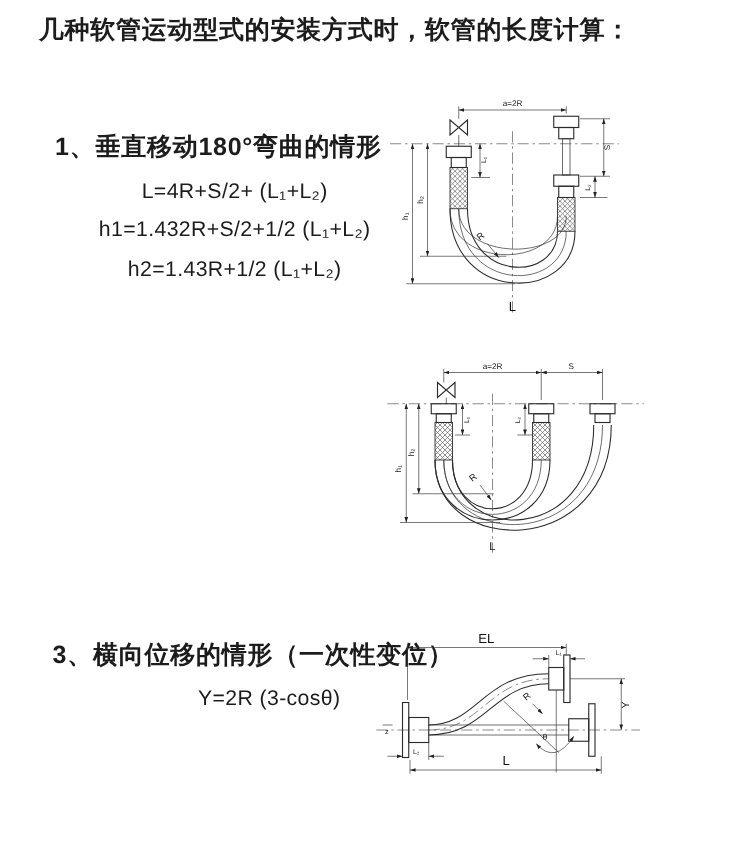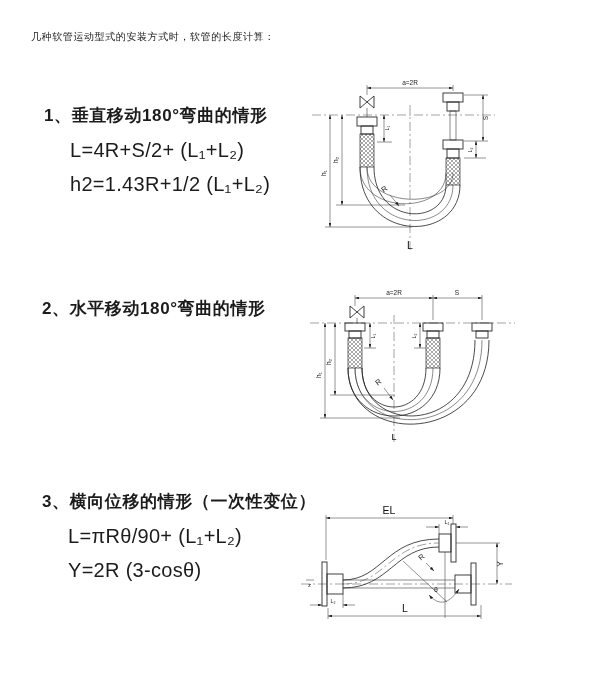--- a/index.html
+++ b/index.html
@@ -2,28 +2,28 @@
 <html><head>
 <meta charset="utf-8">
 <style>
   html,body{margin:0;padding:0;}
   body{
     width:600px;height:675px;position:relative;background:#ffffff;
     font-family:"Liberation Sans","DejaVu Sans",sans-serif;color:#1c1c1c;
     overflow:hidden;
   }
   .abs{position:absolute;}
-  .doc-title{left:31px;top:30px;font-size:10px;font-weight:400;letter-spacing:.6px;}
+  .doc-title{left:31px;top:10px;font-size:20px;font-weight:700;letter-spacing:.6px;}
   .sec{position:absolute;}
-  .sec .heading{font-size:17px;font-weight:600;letter-spacing:.6px;}
+  .sec .heading{font-size:20px;font-weight:600;letter-spacing:.6px;}
   .sec .formulas{margin-left:26px;}
-  .sec .formula{font-size:20px;margin-top:11.5px;letter-spacing:.3px;white-space:pre;}
+  .sec .formula{font-size:17px;margin-top:11.5px;letter-spacing:.3px;white-space:pre;text-align:center;}
   #sec1{left:44px;top:104px;}
   #sec2{left:42px;top:297px;}
-  #sec3{left:42px;top:490px;}
+  #sec3{left:42px;top:510px;}
   svg{position:absolute;overflow:visible;}
   #dg1{left:300px;top:65px;}
   #dg2{left:300px;top:280px;}
   #dg3{left:296px;top:498px;}
   .part{fill:none;stroke:#2b2b2b;stroke-width:.9;}
   .hose{fill:none;stroke:#2b2b2b;stroke-width:.85;}
   .thin{stroke-width:.55;}
   .dim{stroke:#3a3a3a;stroke-width:.55;fill:none;}
   .cl{stroke:#444;stroke-width:.5;stroke-dasharray:9 3 2 3;fill:none;}
   .dlab{font-size:6.5px;fill:#222;}
@@ -33,34 +33,33 @@
 </style>
 </head>
 <body>
 
 <div class="abs doc-title">几种软管运动型式的安装方式时，软管的长度计算：</div>
 
 <section class="sec" id="sec1">
   <div class="heading">1、垂直移动180°弯曲的情形</div>
   <div class="formulas">
     <div class="formula">L=4R+S/2+ (L₁+L₂)</div>
+    <div class="formula">h1=1.432R+S/2+1/2 (L₁+L₂)</div>
     <div class="formula">h2=1.43R+1/2 (L₁+L₂)</div>
   </div>
 </section>
 
 <section class="sec" id="sec2">
-  <div class="heading">2、水平移动180°弯曲的情形</div>
   <div class="formulas">
   </div>
 </section>
 
 <section class="sec" id="sec3">
   <div class="heading">3、横向位移的情形（一次性变位）</div>
   <div class="formulas">
-    <div class="formula">L=πRθ/90+ (L₁+L₂)</div>
     <div class="formula">Y=2R (3-cosθ)</div>
   </div>
 </section>
 
 <svg id="dg1" width="300" height="195" viewBox="0 0 300 195">
   <defs>
     <marker id="ar1" viewBox="0 0 10 6" refX="9" refY="3" markerWidth="9" markerHeight="5.4" orient="auto-start-reverse">
       <path d="M0,0 L9,3 L0,6 z" fill="#222"></path>
     </marker>
     <pattern id="ht1" width="4" height="4" patternUnits="userSpaceOnUse">

